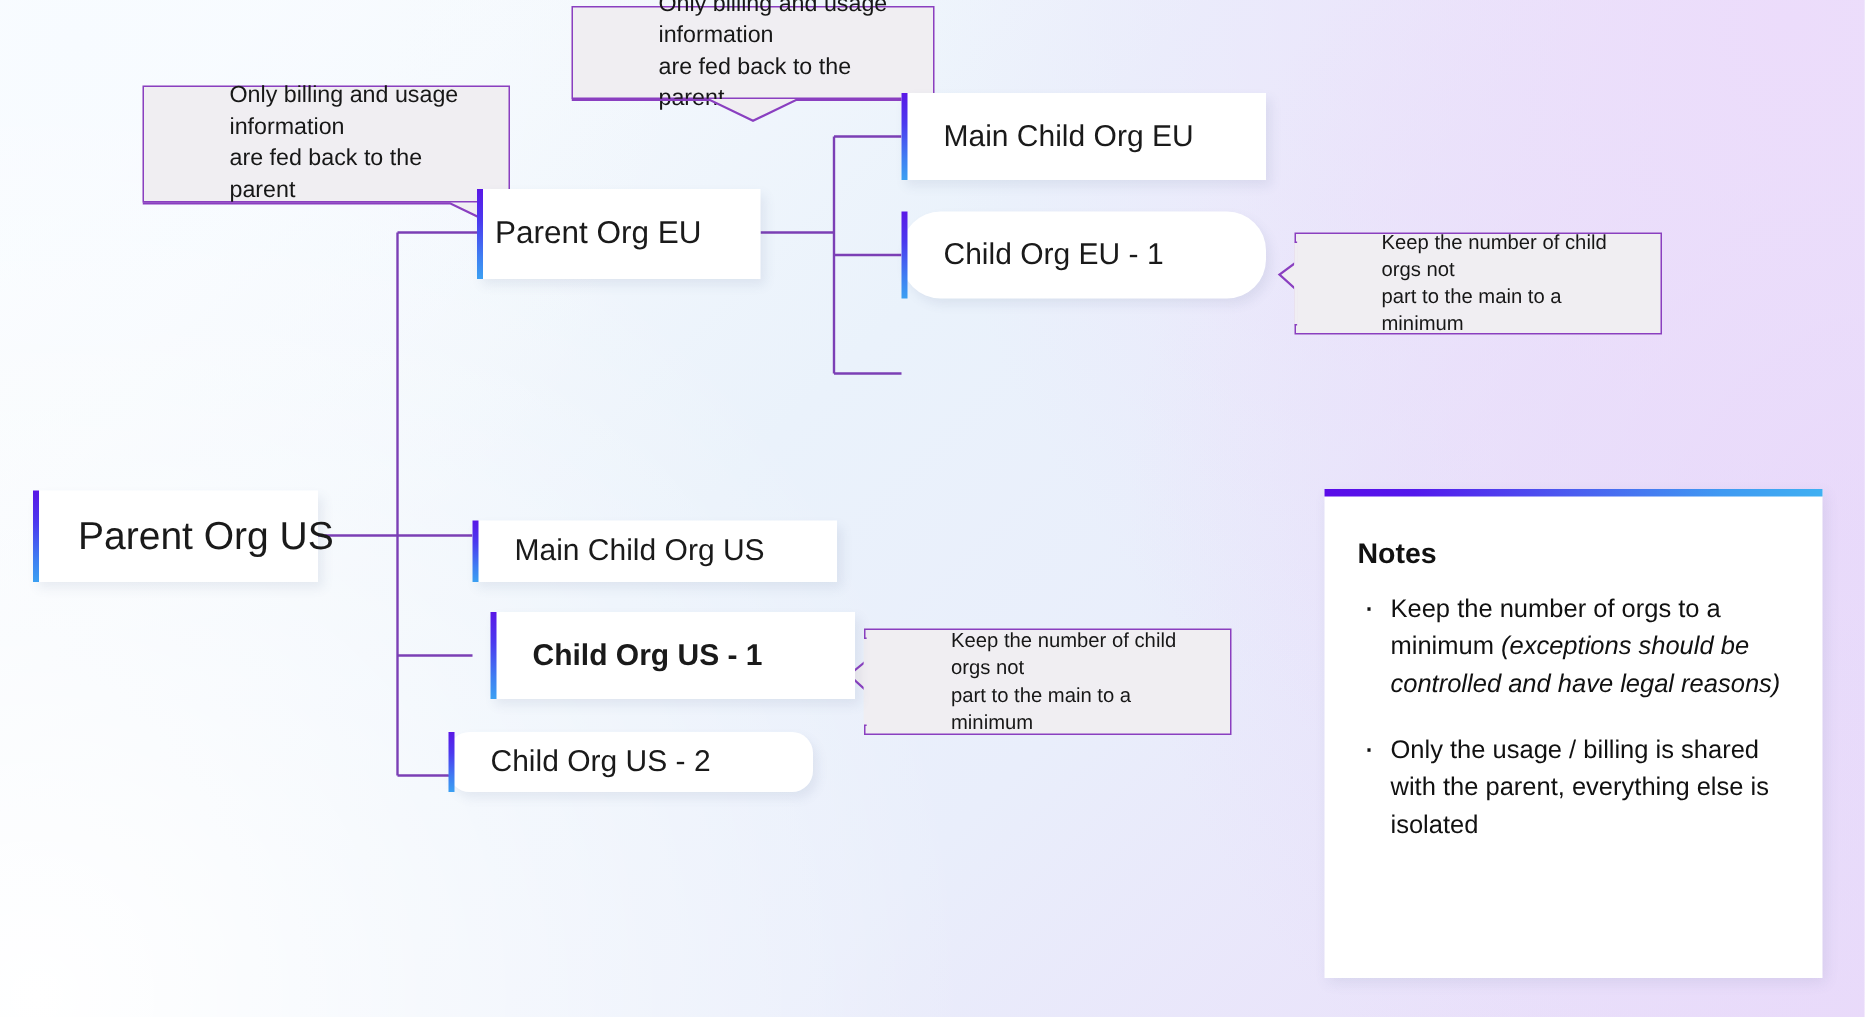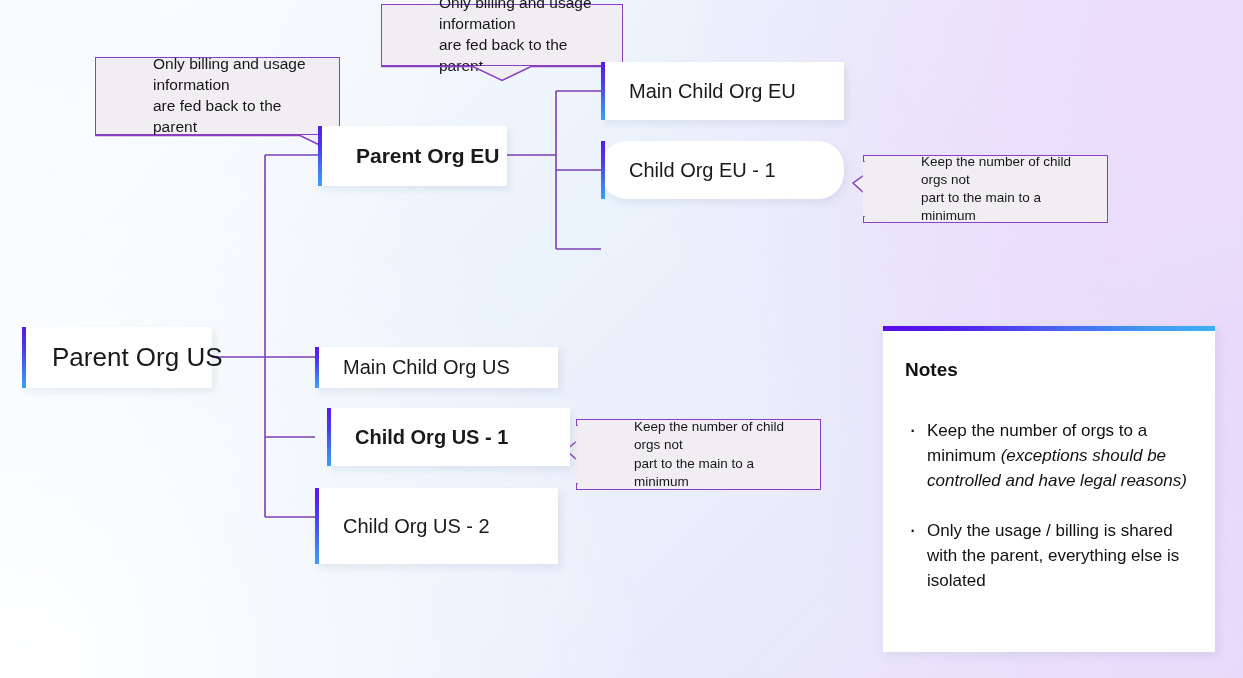--- a/index.html
+++ b/index.html
@@ -59,22 +59,21 @@
     position: relative;
     white-space: nowrap;
     color: #1a1a1a;
   }
   .org-box.level1 .org-label {
     font-size: 26px;
     padding-left: 30px;
   }
   .org-box.level2 .org-label {
     font-size: 21px;
-    padding-left: 38px;
-    font-weight: bold;
+    padding-left: 12px;
   }
   .org-box.level3 .org-label {
     font-size: 20px;
     padding-left: 28px;
   }
 
   
   .callout {
     position: absolute;
     background: #f0eef2;
@@ -134,21 +133,20 @@
     padding: 0;
     list-style: none;
   }
   #notes-list li {
     position: relative;
     padding-left: 22px;
     margin-bottom: 19px;
     font-size: 17px;
     line-height: 1.47;
     color: #111111;
-    margin-top: 25px;
   }
   #notes-list li::before {
     content: "\00B7";
     position: absolute;
     left: 4px;
     top: -5px;
     font-size: 22px;
     color: #111111;
   }
   #notes-list li em {
@@ -254,21 +252,21 @@
   <div class="org-box level3" style="left:315px; top:347px; width:243px; height:41px;text-align:center;">
     <span class="accent"></span>
     <span class="org-label">Main Child Org US</span>
   </div>
 
   <div class="org-box level3" style="left:327px; top:408px; width:243px; height:58px;font-weight:bold;">
     <span class="accent"></span>
     <span class="org-label">Child Org US - 1</span>
   </div>
 
-  <div class="org-box level3" style="left:315px; top:488px; width:243px; height:76px;">
+  <div class="org-box level3" style="left:299px; top:488px; width:243px; height:40px;border-radius:14px;">
     <span class="accent"></span>
     <span class="org-label">Child Org US - 2</span>
   </div>
 
   <div id="notes-panel">
     <div class="top-accent"></div>
     <div id="notes-title">Notes</div>
     <ul id="notes-list">
       <li>
         <span>Keep the number of orgs to a minimum </span><em>(exceptions should be controlled and have legal reasons)</em>

